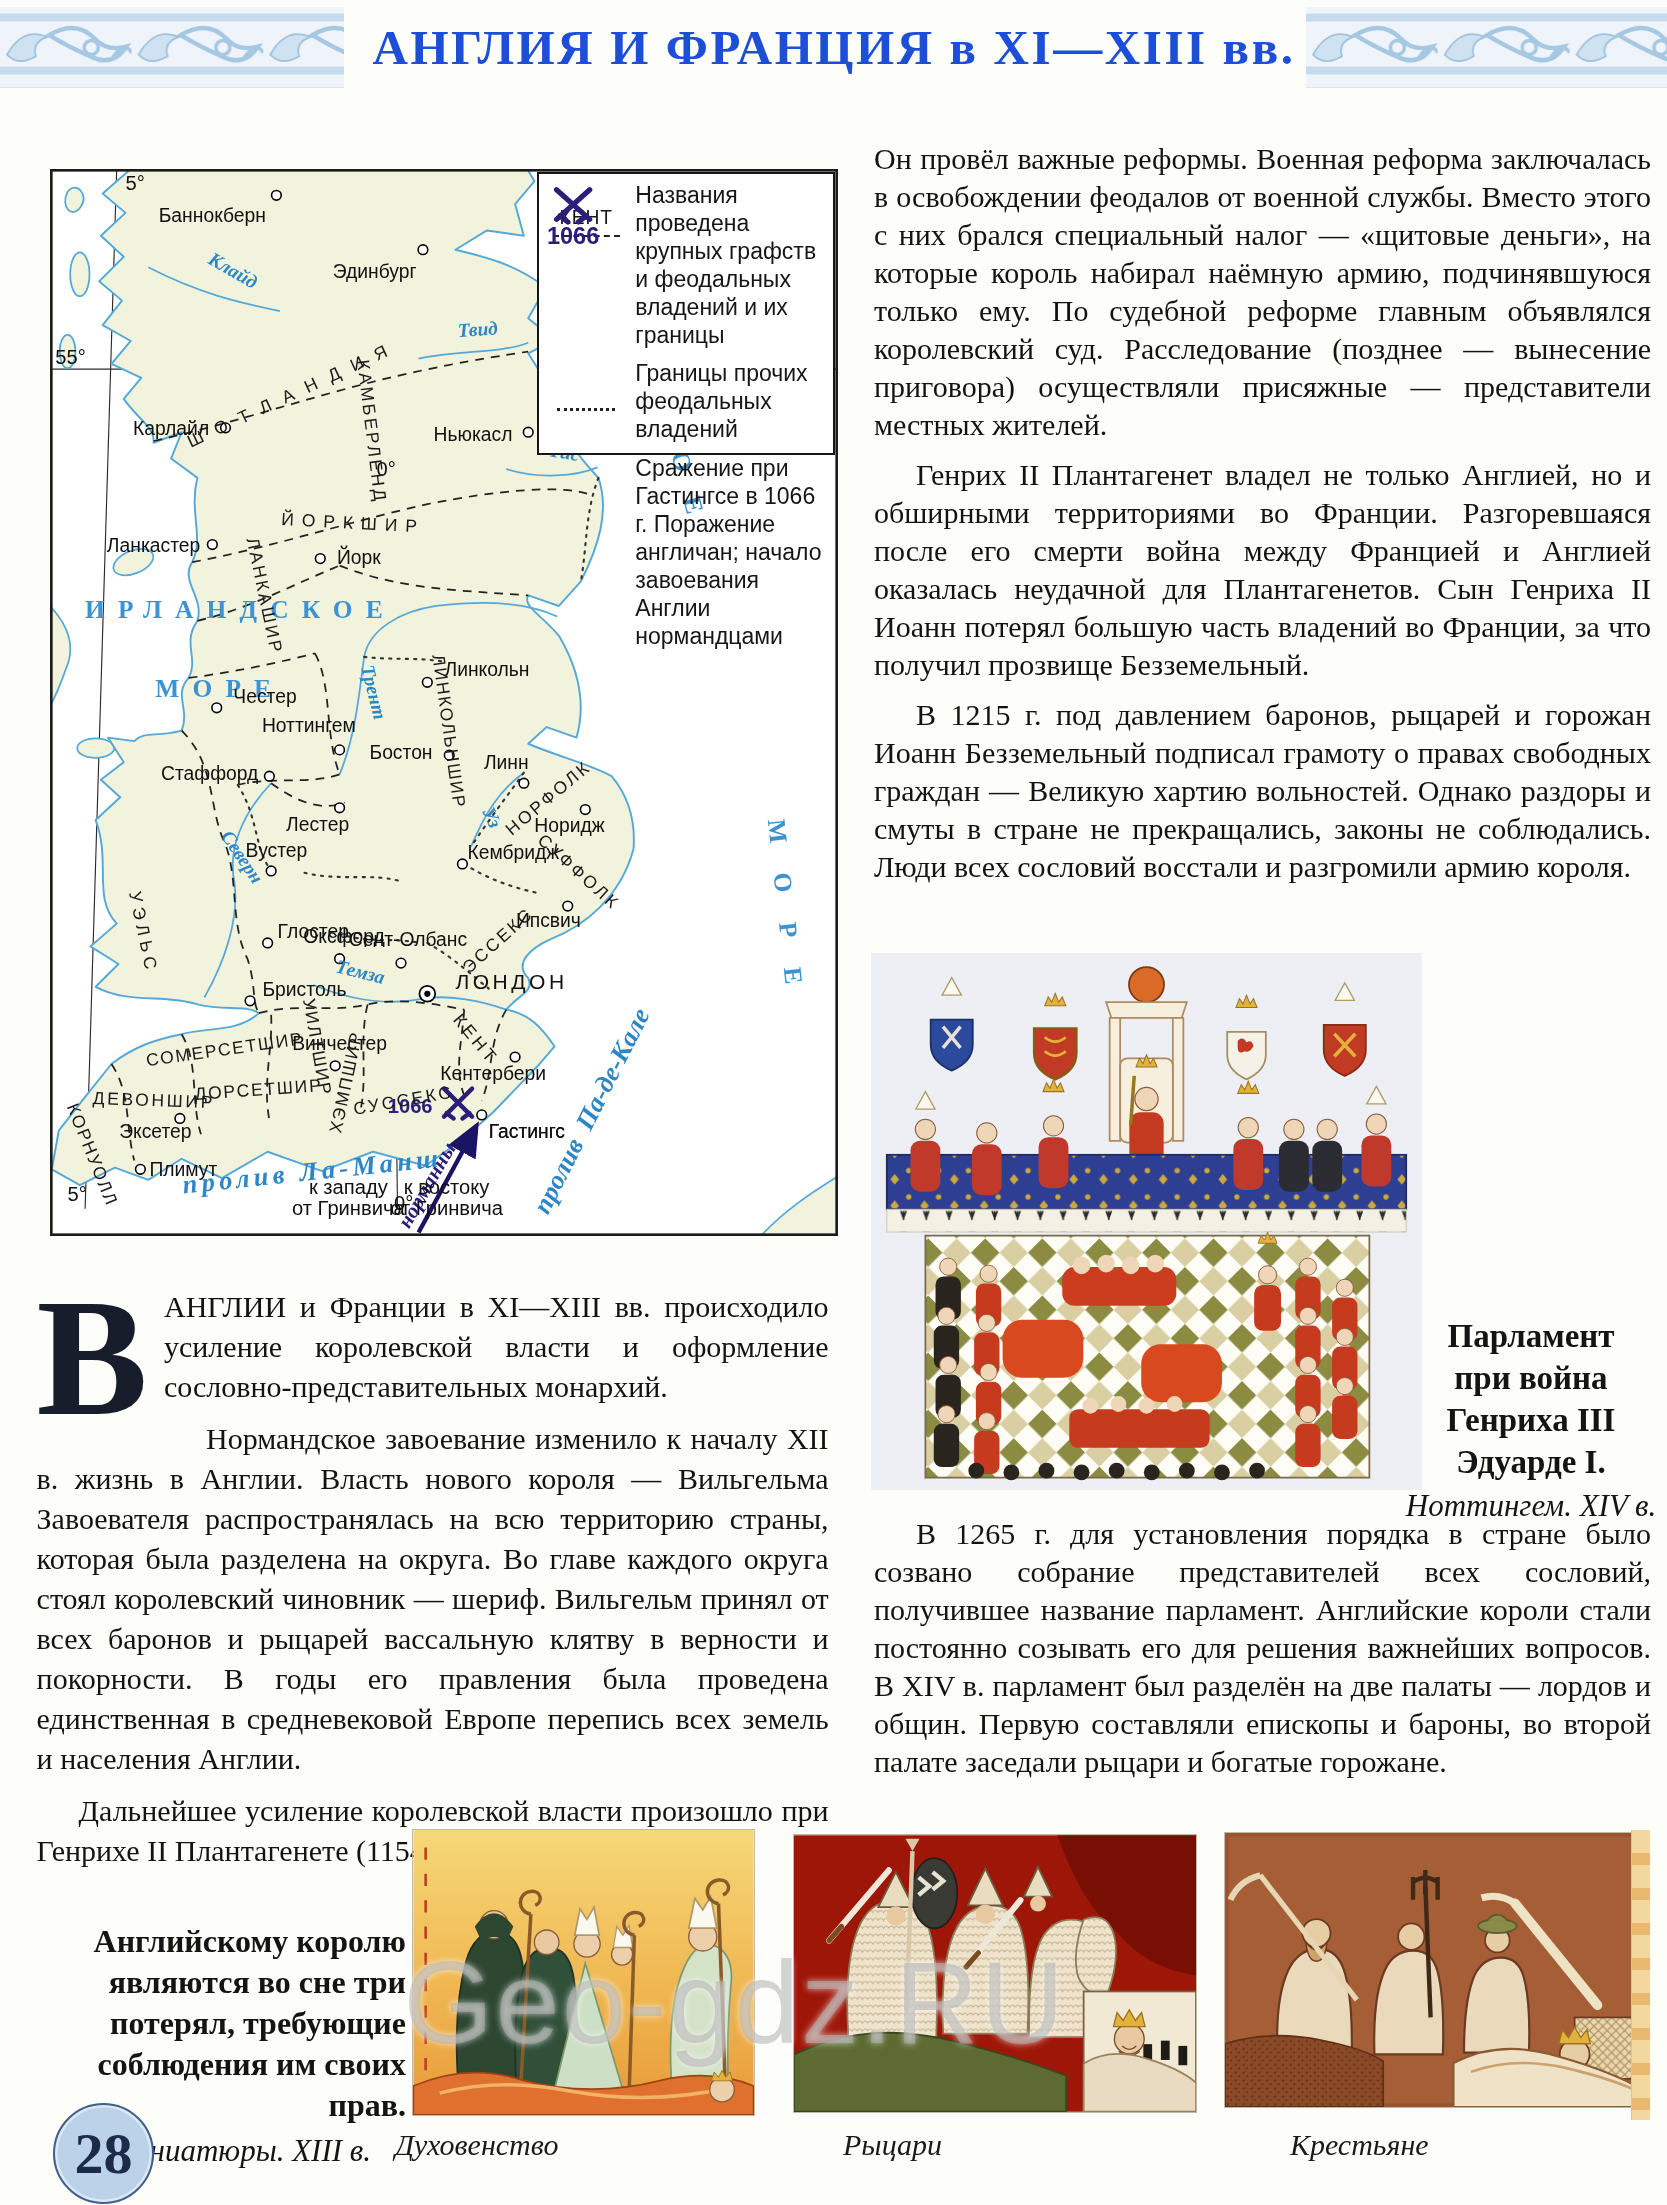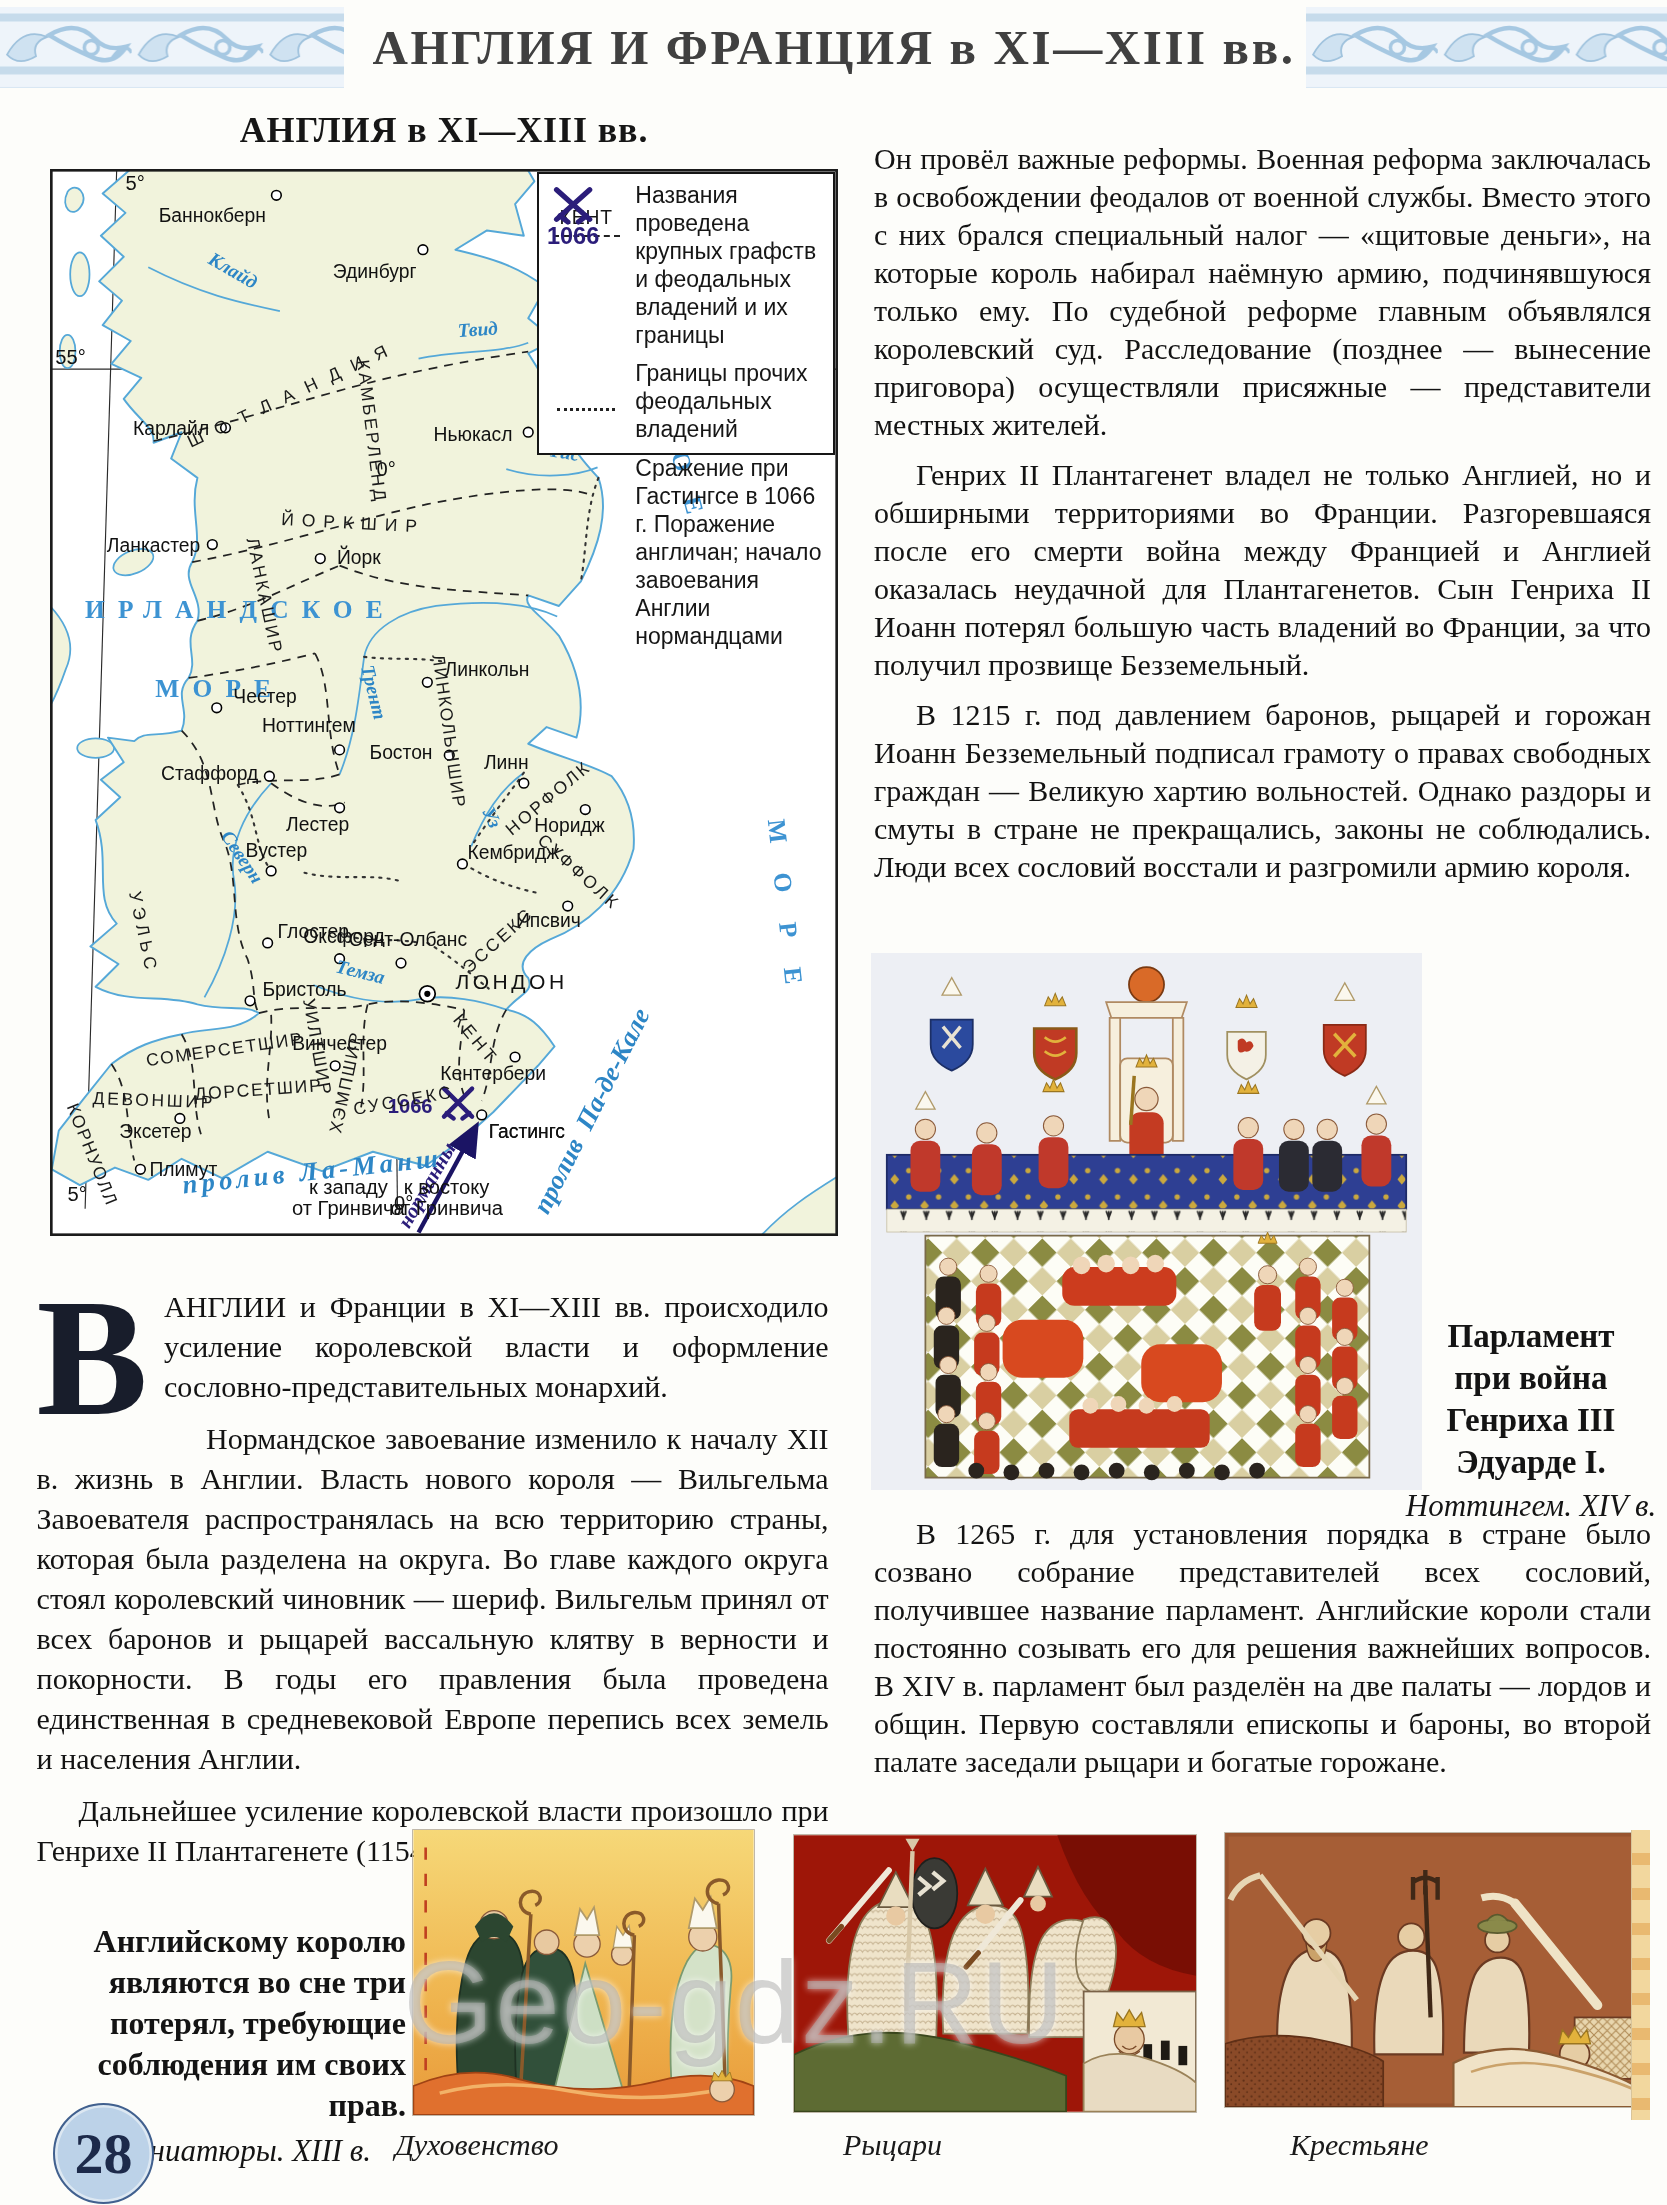--- a/index.html
+++ b/index.html
@@ -4,21 +4,21 @@
 <style>
   html,body{margin:0;padding:0;background:#e8e8e4;}
   .page{position:relative;width:1668px;height:2206px;background:#fdfdfa;overflow:hidden;
         font-family:"Liberation Serif",serif;color:#141414;}
   
   .orn{position:absolute;top:7px;height:81px;}
   .orn svg{display:block;width:100%;height:100%;}
   .orn-left{left:0;width:344px;}
   .orn-right{left:1306px;width:362px;}
   .page-title{position:absolute;left:0;right:0;top:19.3px;text-align:center;
-      font-size:49px;font-weight:600;letter-spacing:2.6px;color:#404040;white-space:nowrap;}
+      font-size:49px;font-weight:600;letter-spacing:2.6px;color:#1d4ed8;white-space:nowrap;}
   
   .map-title{position:absolute;left:50px;top:109px;width:788px;text-align:center;
       font-size:36px;font-weight:bold;color:#161616;letter-spacing:0.9px;}
   .map-box{position:absolute;left:50px;top:169px;width:788px;height:1067px;background:#fff;}
   .map-box svg{position:absolute;left:0;top:0;}
   .city{font:22px "Liberation Sans",sans-serif;fill:#111;}
   .capital{font:24px "Liberation Sans",sans-serif;font-weight:500;letter-spacing:4px;fill:#111;}
   .region{font:20px "Liberation Sans",sans-serif;fill:#1a1a1a;}
   .river{font:italic bold 22px "Liberation Serif",serif;fill:#2d86c6;}
   .sea{font:bold 29px "Liberation Serif",serif;fill:#3d93d2;}
@@ -129,21 +129,20 @@
         <rect width="392" height="92" fill="url(#ornp)"></rect>
       </svg>
   </div>
   <div class="orn orn-right">
     <svg viewBox="0 0 412 92" preserveAspectRatio="none">
         <rect width="412" height="92" fill="url(#ornp)"></rect>
       </svg>
   </div>
   <div class="page-title">АНГЛИЯ И ФРАНЦИЯ в XI—XIII вв.</div>
 
-  <div class="map-title">АНГЛИЯ в XI—XIII вв.</div>
   <div class="map-box">
     <svg id="mapsvg" width="788" height="1067" viewBox="0 0 898 1216">
 
       <rect width="898" height="1216" fill="#ffffff"></rect>
 
       <g stroke="#2a2a2a" stroke-width="1.3">
         <line x1="76" y1="0" x2="40" y2="1185"></line>
         <line x1="382" y1="0" x2="396" y2="1185"></line>
         <line x1="0" y1="228" x2="898" y2="228"></line>
       </g>

